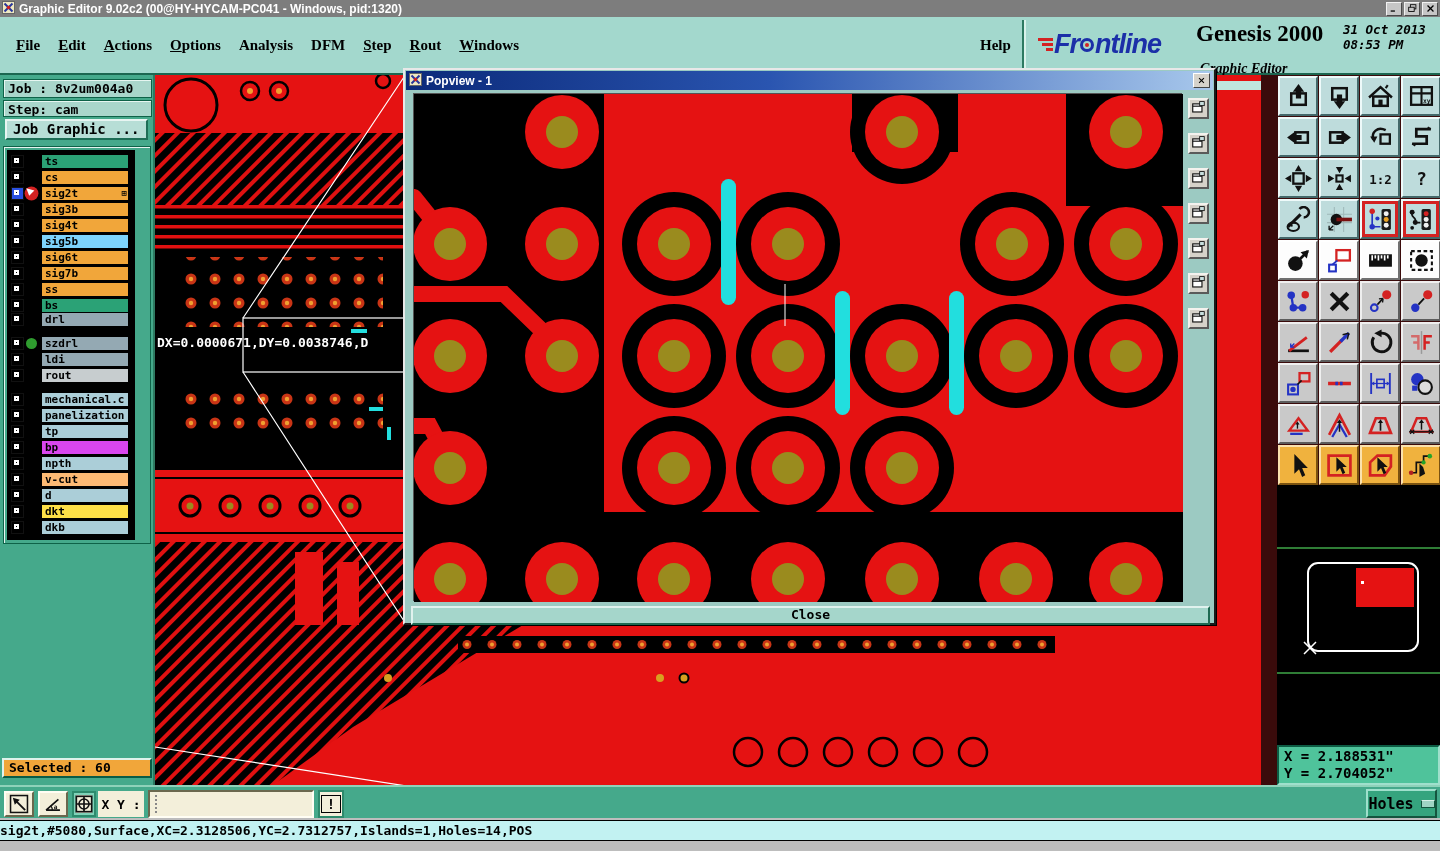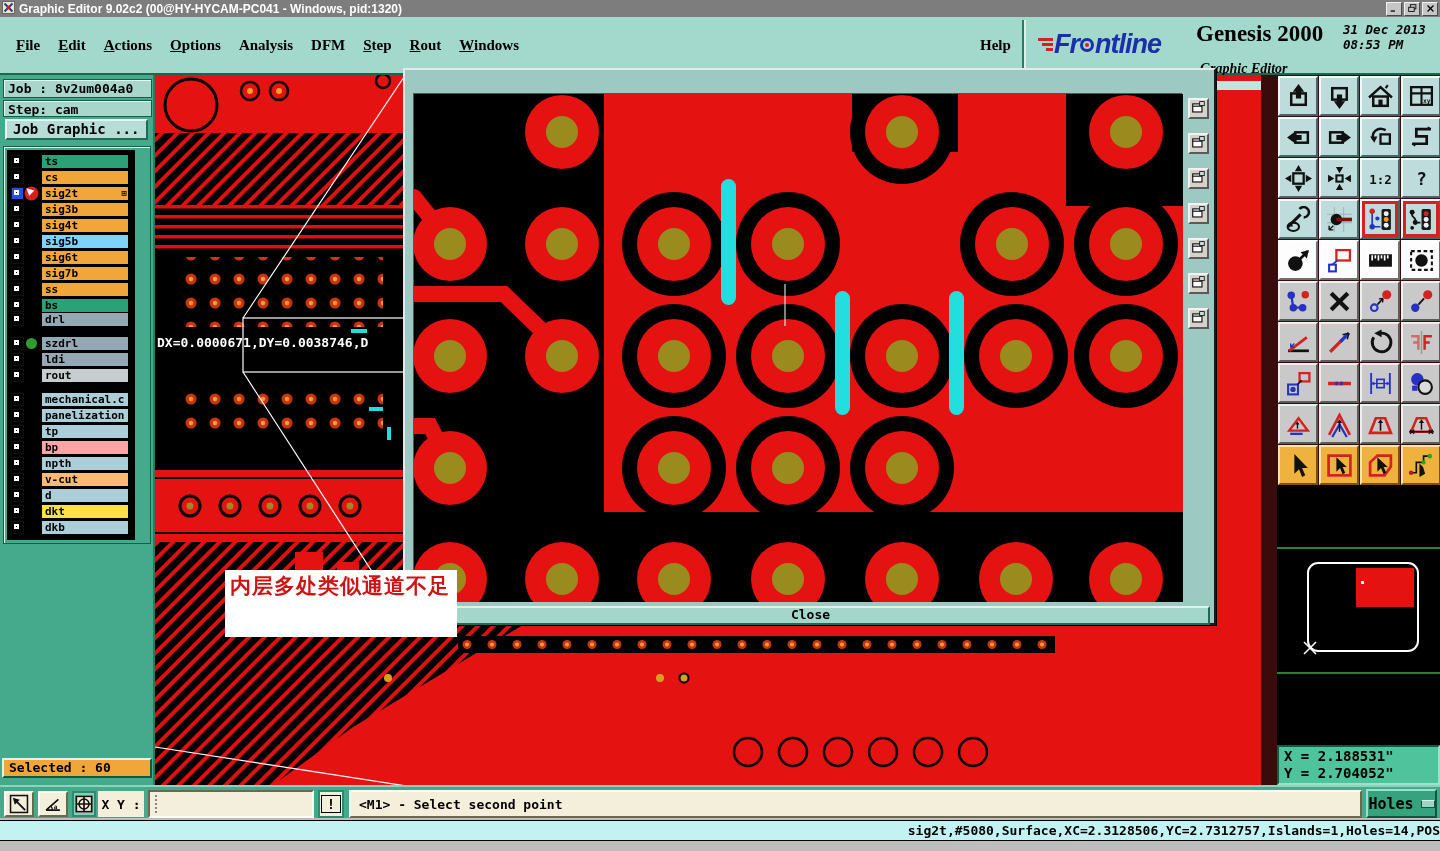--- a/index.html
+++ b/index.html
@@ -116,21 +116,21 @@
             font:bold 13px "DejaVu Sans Mono",monospace; display:flex; align-items:center; padding-left:8px; }
   .unitsbtn { position:absolute; left:1366px; top:2px; width:71px; height:29px; background:#35a47e;
               border:2px solid; border-color:#9fe0cc #14543e #14543e #9fe0cc;
               font:bold 15px "DejaVu Sans Mono",monospace; display:flex; align-items:center; justify-content:center; }
   .unitsbtn .tab { width:14px; height:8px; background:#9fd4c4; border:1px solid #14543e;
                    border-top-color:#d8f0e8; margin-left:7px; }
 
   
   .statusbar { position:absolute; left:0; top:818px; width:1440px; height:33px; background:#bdbdbd; }
   .statusinner { position:absolute; left:0; top:2px; width:1440px; height:21px; background:#c2f2f2;
-                 border-top:1px solid #000; border-bottom:1px solid #000; text-align:right;
+                 border-top:1px solid #000; border-bottom:1px solid #000; text-align:left;
                  font:bold 13px "DejaVu Sans Mono",monospace; line-height:19px; }
   u { text-decoration:underline; }
 </style>
 </head>
 <body>
 
 <div id="root">
 
   <div class="titlebar">
     <span id="app-icon-slot"><svg viewBox="0 0 26 26" width="13" height="13">
@@ -173,21 +173,21 @@
       </div>
     <div class="menuitem helpitem">Help</div>
     <div class="brandsep"></div>
     <div class="brand">
       <div class="logo" id="logo"><svg width="20" height="22" viewBox="0 0 20 22">
             <rect x="4" y="4" width="15" height="3" fill="#d42222"></rect>
             <rect x="8" y="9" width="11" height="3" fill="#d42222"></rect>
             <rect x="12" y="14" width="7" height="3" fill="#d42222"></rect>
           </svg>Fr<span class="ocirc"></span>ntline</div>
       <div class="product">Genesis 2000</div>
-      <div class="datetime"><span>31 Dec 2013</span><br><span>08:53 PM</span></div>
+      <div class="datetime"><span>31 Oct 2013</span><br><span>08:53 PM</span></div>
       <div class="brandsub">Graphic Editor</div>
     </div>
   </div>
 
   <div class="leftpanel">
     <div class="jobbar" style="top:4px;height:19px">Job : 8v2um004a0</div>
     <div class="jobbar" style="top:25px;height:17px">Step: cam</div>
     <div class="matrixbtn">Job Graphic ...</div>
     <div class="listwrap">
       <div class="listbox" id="layerlist">
@@ -295,21 +295,21 @@
           <div class="lrow" style="top:274px">
             <span class="cb">
               <span class="cbi"></span>
             </span>
             <span class="lbar" style="background:#abced8">tp</span>
           </div>
           <div class="lrow" style="top:290px">
             <span class="cb">
               <span class="cbi"></span>
             </span>
-            <span class="lbar" style="background:#fca5a5">bp</span>
+            <span class="lbar" style="background:#d946ef">bp</span>
           </div>
           <div class="lrow" style="top:306px">
             <span class="cb">
               <span class="cbi"></span>
             </span>
             <span class="lbar" style="background:#abced8">npth</span>
           </div>
           <div class="lrow" style="top:322px">
             <span class="cb">
               <span class="cbi"></span>
@@ -419,20 +419,33 @@
       <circle cx="529" cy="603" r="4.5" fill="#d8a020" stroke="#000" stroke-width="2"></circle>
       <path d="M0,672 L258,712" stroke="#fff" stroke-width="1.2"></path>
 
       <rect x="1061" y="0" width="61" height="710" fill="#e51212"></rect>
       <rect x="1061" y="6" width="46" height="9" fill="#bfe6de"></rect>
       <rect x="1106" y="0" width="16" height="710" fill="#3a0b0b"></rect>
     </svg>
   </div>
 
   <div class="popup">
+    <div class="ptitle">
+      <span id="popview-icon-slot"><svg viewBox="0 0 26 26" width="13" height="13">
+            <rect x="1" y="1" width="24" height="24" fill="#efe9c2" stroke="#666" stroke-width="2"></rect>
+            <path d="M5,5 L21,21 M21,5 L5,21" stroke="#29379b" stroke-width="4"></path>
+            <circle cx="13" cy="13" r="3.5" fill="#cf2020"></circle>
+          </svg></span>
+      <span class="txt">Popview - 1</span>
+      <span class="pclose" id="popview-close">
+          <svg viewBox="0 0 26 26" width="9" height="9">
+            <path d="M6,6 L20,20 M20,6 L6,20" stroke="#000" stroke-width="3"></path>
+          </svg>
+        </span>
+    </div>
     <div class="pcanvas">
       <svg width="769" height="508" viewBox="0 0 769 508">
         <rect width="769" height="508" fill="#000"></rect>
         <rect x="190" y="0" width="579" height="418" fill="#e51212"></rect>
         <rect x="438" y="0" width="106" height="58" fill="#000"></rect>
         <rect x="652" y="0" width="117" height="112" fill="#000"></rect>
         <g stroke="#e51212" stroke-width="16" stroke-linecap="round" fill="none">
           <path d="M0,103 L36,148"></path>
             <path d="M0,200 H90 L148,256"></path>
             <path d="M0,332 H16 L36,370"></path>
@@ -562,21 +575,20 @@
           <svg viewBox="0 0 26 26" width="15" height="15">
             <rect x="3" y="5" width="16" height="14" fill="#fff" stroke="#111" stroke-width="2"></rect>
             <path d="M3,9 H19" stroke="#111" stroke-width="2"></path>
             <rect x="15" y="1" width="8" height="7" fill="#c8e0e0" stroke="#111" stroke-width="1.5"></rect>
           </svg>
         </div>
       </div>
     <div class="pclosebar">Close</div>
   </div>
 
-  <div class="annotation">内层多处类似通道不足</div>
 
   <div class="righttoolbar" id="righttoolbar">
       <div class="tbtn std" style="left:1px;top:1px">
         <svg viewBox="0 0 26 26" width="27" height="27">
           <rect x="6" y="10" width="14" height="11" fill="none" stroke="#111" stroke-width="2.4"></rect>
           <path d="M13,1 L18.5,8.5 H15.5 V15 H10.5 V8.5 H7.5 Z" fill="#111"></path>
         </svg>
       </div>
       <div class="tbtn std" style="left:42px;top:1px">
         <svg viewBox="0 0 26 26" width="27" height="27">
@@ -891,21 +903,20 @@
           </svg>
         </div></span>
     <div class="xylabel">X Y :</div>
     <div class="xyinput">
         <span class="caret"></span>
         <span></span>
       </div>
     <div class="alertbtn">
         <span>!</span>
       </div>
-    <div class="prompt">&lt;M1&gt; - Select second point</div>
     <div class="unitsbtn">
         <span>Holes</span>
         <span class="tab"></span>
       </div>
   </div>
 
   <div class="statusbar">
     <div class="statusinner">sig2t,#5080,Surface,XC=2.3128506,YC=2.7312757,Islands=1,Holes=14,POS</div>
   </div>
 

